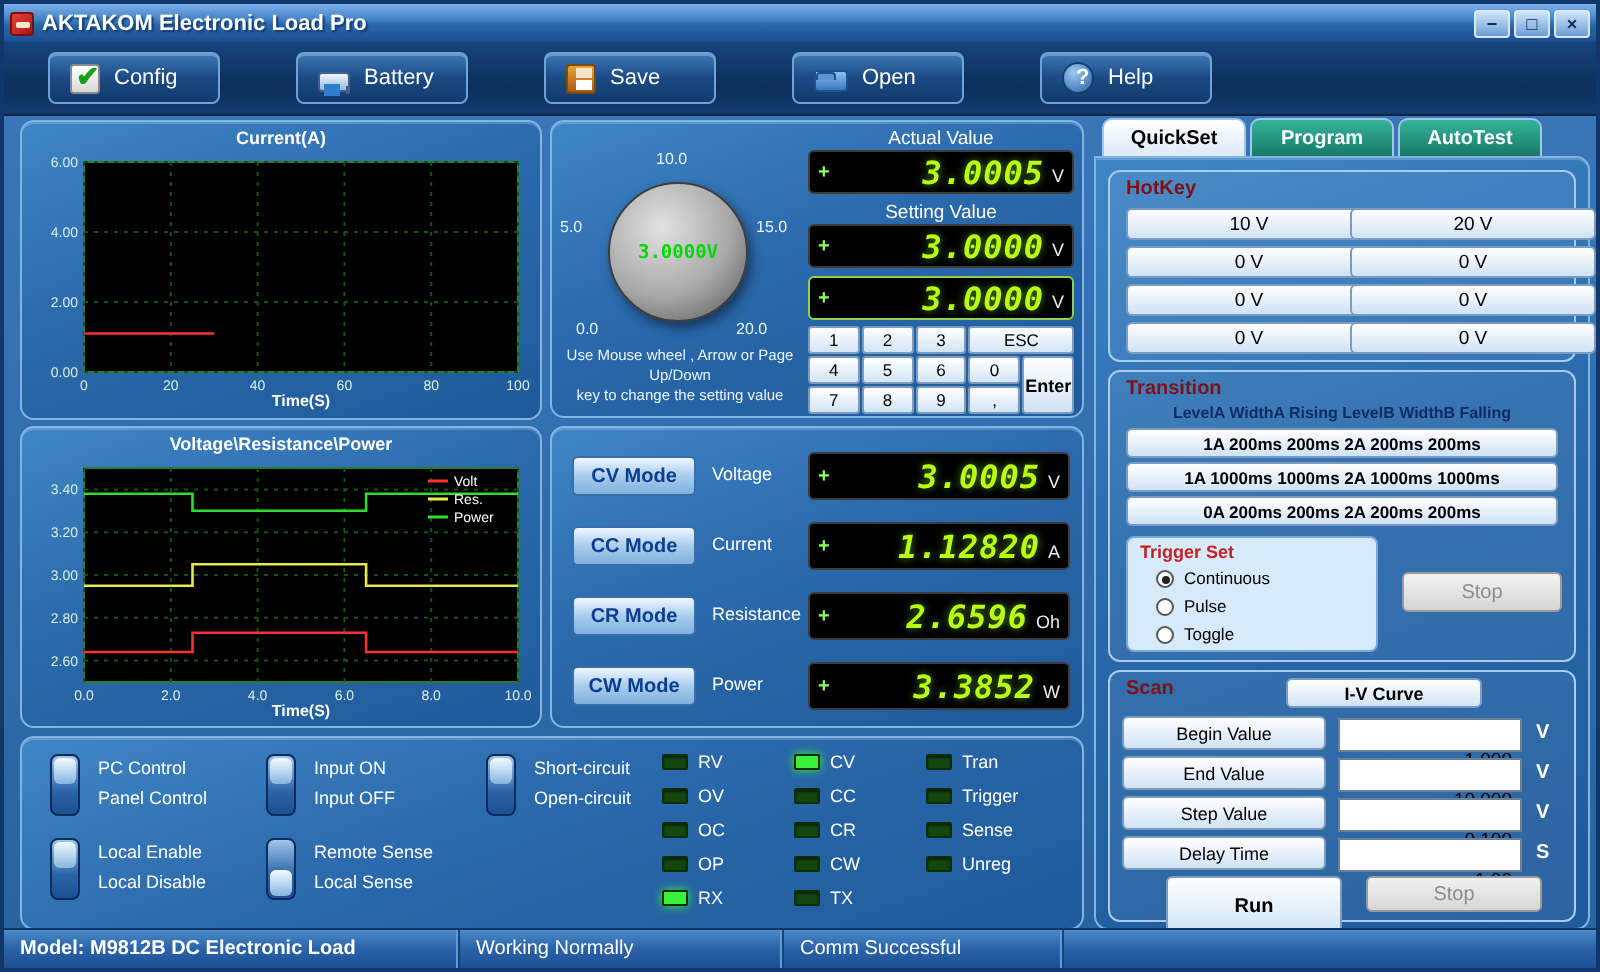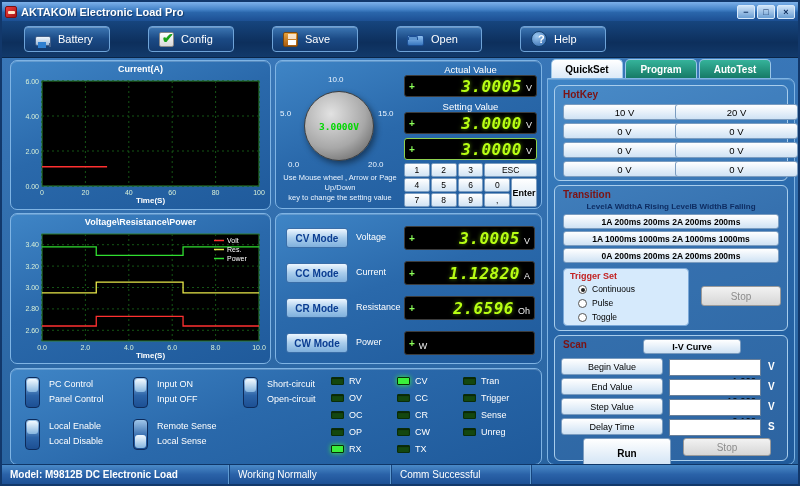--- a/index.html
+++ b/index.html
@@ -162,26 +162,26 @@
     <div class="title-text">AKTAKOM Electronic Load Pro</div>
     <div class="win-controls">
       <div class="win-btn">−</div>
       <div class="win-btn">□</div>
       <div class="win-btn">×</div>
     </div>
   </div>
 
   <div class="toolbar">
     <div class="tb-btn">
+      <span class="tb-icon icon-config"></span>
+      <span>Config</span>
+    </div>
+    <div class="tb-btn">
       <span class="tb-icon icon-battery"></span>
       <span>Battery</span>
-    </div>
-    <div class="tb-btn">
-      <span class="tb-icon icon-config"></span>
-      <span>Config</span>
     </div>
     <div class="tb-btn">
       <span class="tb-icon icon-save"></span>
       <span>Save</span>
     </div>
     <div class="tb-btn">
       <span class="tb-icon icon-open"></span>
       <span>Open</span>
     </div>
     <div class="tb-btn">
@@ -335,20 +335,21 @@
         <span class="lcd-sign">+</span>
         <span class="lcd-val">2.6596</span>
         <span class="lcd-unit">Oh</span>
       </div>
     </div>
     <div class="mode-row mr3">
       <div class="mode-btn">CW Mode</div>
       <div class="mode-label">Power</div>
       <div class="lcd mode-lcd">
         <span class="lcd-sign">+</span>
+        <span class="lcd-val">3.3852</span>
         <span class="lcd-unit">W</span>
       </div>
     </div>
   </div>
 
   <div class="panel" id="p-controls">
     <div class="toggle-group" style="left:14px;top:8px;">
       <div class="toggle up">
           <div class="tknob"></div>
         </div>

